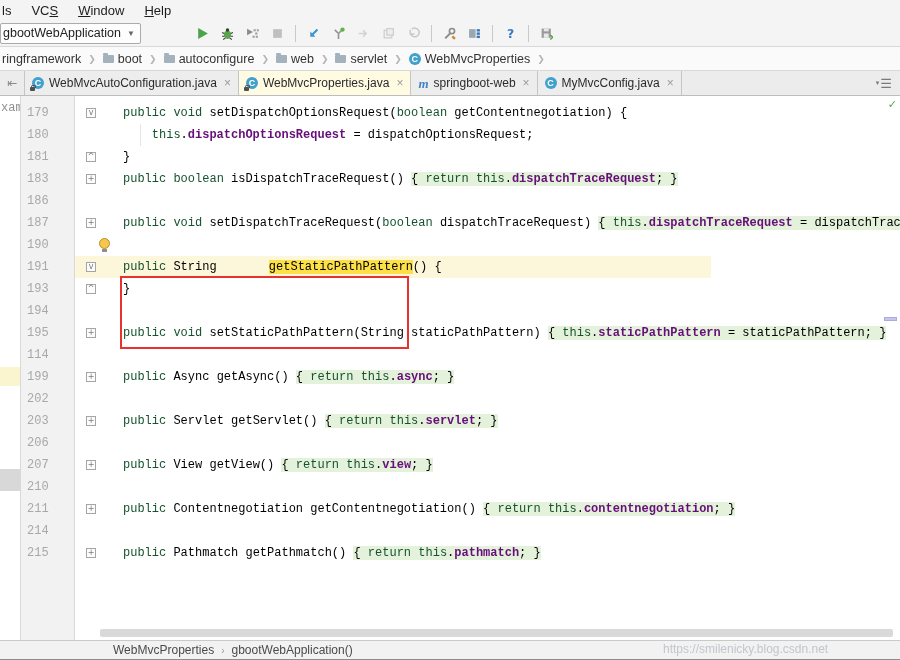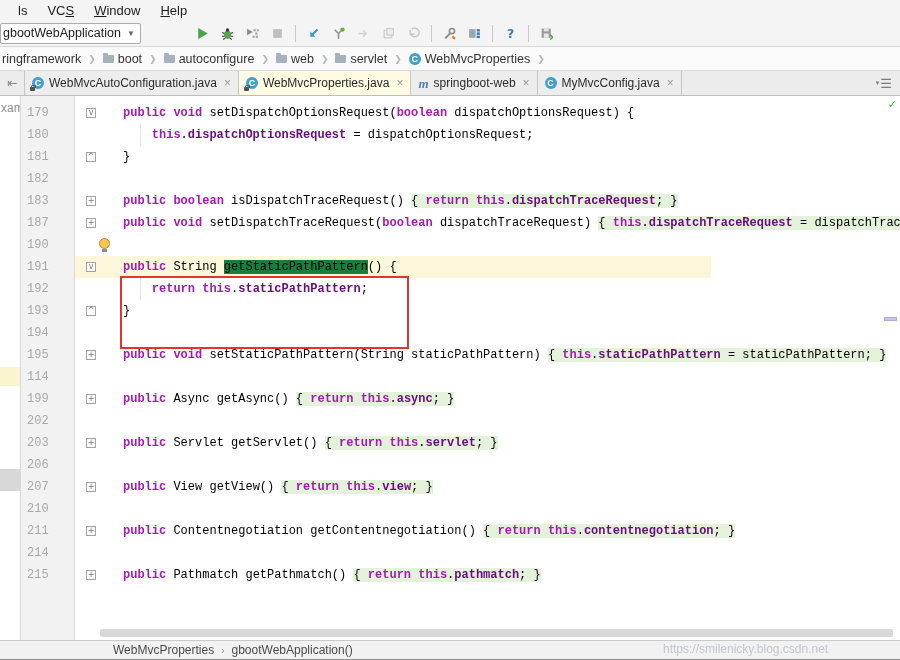--- a/index.html
+++ b/index.html
@@ -4,21 +4,21 @@
 <style>
   * { margin:0; padding:0; box-sizing:border-box; }
   html,body { width:900px; height:660px; overflow:hidden; background:#fff;
     font-family:"Liberation Sans","DejaVu Sans",sans-serif; }
   #app { position:relative; width:900px; height:660px; background:#fff; }
 
   
   #menubar { position:absolute; left:0; top:0; width:900px; height:20px;
     background:#F4F4F4; display:flex; align-items:center; font-size:13px; color:#1c1c1c; }
   .menu-item { padding:2px 10px; cursor:default; }
-  .menu-item:first-child { padding-left:18px; }
+  .menu-item:first-child { padding-left:2px; }
 
   
   #toolbar { position:absolute; left:0; top:20px; width:900px; height:27px;
     background:#F4F4F4; border-bottom:1px solid #D8D8D8; display:flex; align-items:center;gap:39px; }
   #run-config { width:141px; height:21px; background:#FDFDFD; border:1px solid #ABABAB;
     border-radius:2px; font-size:12.5px; color:#222; display:flex; align-items:center;
     justify-content:space-between; padding:0 5px 0 2px; margin-right:10px; white-space:nowrap; overflow:hidden; }
   #run-config .chev { font-size:8px; color:#666; }
   .tbicon { width:25px; height:22px; display:flex; align-items:center; justify-content:center; }
   .tbicon svg { width:13px; height:13px; }
@@ -53,40 +53,40 @@
   .tab .close { color:#9B9B9B; font-size:12px; margin-left:2px; }
   #tab-menu { margin-left:auto; display:flex; align-items:center; padding-right:8px;
     color:#7A7A7A; font-size:13px; gap:1px; }
   #tab-menu .small { font-size:7px; }
 
   
   #editor { position:absolute; left:0; top:96px; width:900px; height:544px; background:#fff; overflow:hidden; }
   #gutter-bg { position:absolute; left:21px; top:0; width:54px; height:100%;
     background:#F2F2F2; border-right:1px solid #D9D9D9; }
   #project-sliver { position:absolute; left:0; top:0; width:21px; height:100%;
-    background:#FFFFFF; border-right:1px solid #D8D8D8; overflow:hidden; }
+    background:#FFFFFF; border-right:1px solid #D8D8D8; overflow:hidden;font-family:Liberation Mono, monospace; }
   #sliver-text { position:absolute; left:1px; top:5px; font-size:12px; color:#8F8F8F; }
   #sliver-yellow { position:absolute; left:0; top:271px; width:21px; height:19px; background:#FAF5CE; }
   #sliver-gray { position:absolute; left:0; top:373px; width:21px; height:22px; background:#D8D8D8; }
 
   #lines { position:absolute; left:0; top:6px; width:711px; }
   .row { position:relative; height:22px; }
   .row.cur::before { content:""; position:absolute; left:75px; right:0; top:0; bottom:0;
     background:#FCF6DA; z-index:0; }
   .num { position:absolute; left:27px; top:3px; width:42px; color:#A8A8A8;
     font:12px/16px "Liberation Mono","DejaVu Sans Mono",monospace; z-index:1; }
   .mark { position:absolute; left:86px; top:6px; width:10px; height:10px; background:#FCFCFC;
     border:1px solid #A5A5A5; color:#7A7A7A; font:8px/8px "DejaVu Sans",sans-serif;
     text-align:center; z-index:2; }
   .guide { position:absolute; left:140px; top:0; width:1px; height:22px; background:#E6E6E6; z-index:1; }
   .code { position:absolute; left:123px; top:0; white-space:pre; z-index:1;
     font:12px/22px "Liberation Mono","DejaVu Sans Mono",monospace; color:#000; }
-  .kw { color:#a21caf; font-weight:bold; }
+  .kw { color:#14532d; font-weight:normal; }
   .fd { color:#660E7A; font-weight:bold; }
-  .hl { background:#15803d; }
+  .hl { background:#fde047;margin-left:45px; }
   .gbg { background:#E4F1DB; }
   .bulb { position:absolute; left:99px; top:4px; width:11px; height:11px; background:#F7C64C;
     border:1px solid #B98D2F; border-radius:50%; z-index:3; }
   .bulb::after { content:""; position:absolute; left:2px; top:10px; width:5px; height:3px; background:#909090; }
 
   #annotation-box { position:absolute; left:120px; top:180px; width:289px; height:73px;
     border:2px solid #E8322D; z-index:5; }
   #inspection-ok { position:absolute; right:3px; top:2px; color:#4FA94F; font-size:11px;
     font-weight:bold; z-index:4; }
   #scroll-mark-id { position:absolute; right:3px; top:221px; width:13px; height:4px;
@@ -279,60 +279,55 @@
     <div id="project-sliver">
       <span id="sliver-text">xam</span>
       <span id="sliver-yellow"></span>
       <span id="sliver-gray"></span>
     </div>
     <div id="gutter-bg"></div>
     <div id="lines">
         <div class="row">
           <span class="num">179</span>
           <span class="mark">v</span>
-          <span class="code"><span class="kw">public</span><span class="pl"> </span><span class="kw">void</span><span class="pl"> setDispatchOptionsRequest(</span><span class="kw">boolean</span><span class="pl"> dispatchOptionsRequest) {</span></span>
+          <span class="code"><span class="kw">public</span><span class="pl"> </span><span class="kw">void</span><span class="pl"> setDispatchOptionsRequest(</span><span class="kw">boolean</span><span class="pl"> getContentnegotiation) {</span></span>
         </div>
         <div class="row">
           <span class="num">180</span>
           <span class="guide"></span>
           <span class="code" style="padding-left: 28.8px;"><span class="kw">this</span><span class="pl">.</span><span class="fd">dispatchOptionsRequest</span><span class="pl"> = dispatchOptionsRequest;</span></span>
         </div>
         <div class="row">
           <span class="num">181</span>
           <span class="mark">^</span>
           <span class="code"><span class="pl">}</span></span>
         </div>
         <div class="row">
-          <span class="num">182</span>
-          <span class="code"></span>
-        </div>
-        <div class="row">
           <span class="num">183</span>
           <span class="mark">+</span>
           <span class="code"><span class="kw">public</span><span class="pl"> </span><span class="kw">boolean</span><span class="pl"> isDispatchTraceRequest() </span><span class="pl gbg">{ </span><span class="kw gbg">return</span><span class="pl gbg"> </span><span class="kw gbg">this</span><span class="pl gbg">.</span><span class="fd gbg">dispatchTraceRequest</span><span class="pl gbg">; }</span></span>
+        </div>
+        <div class="row">
+          <span class="num">186</span>
+          <span class="code"></span>
         </div>
         <div class="row">
           <span class="num">187</span>
           <span class="mark">+</span>
           <span class="code"><span class="kw">public</span><span class="pl"> </span><span class="kw">void</span><span class="pl"> setDispatchTraceRequest(</span><span class="kw">boolean</span><span class="pl"> dispatchTraceRequest) </span><span class="pl gbg">{ </span><span class="kw gbg">this</span><span class="pl gbg">.</span><span class="fd gbg">dispatchTraceRequest</span><span class="pl gbg"> = dispatchTraceRequest; }</span></span>
         </div>
         <div class="row">
           <span class="num">190</span>
           <span class="bulb"></span>
           <span class="code"></span>
         </div>
         <div class="row cur">
           <span class="num">191</span>
           <span class="mark">v</span>
           <span class="code"><span class="kw">public</span><span class="pl"> String </span><span class="hl">getStaticPathPattern</span><span class="pl">() {</span></span>
-        </div>
-        <div class="row">
-          <span class="num">192</span>
-          <span class="guide"></span>
-          <span class="code" style="padding-left: 28.8px;"><span class="kw">return</span><span class="pl"> </span><span class="kw">this</span><span class="pl">.</span><span class="fd">staticPathPattern</span><span class="pl">;</span></span>
         </div>
         <div class="row">
           <span class="num">193</span>
           <span class="mark">^</span>
           <span class="code"><span class="pl">}</span></span>
         </div>
         <div class="row">
           <span class="num">194</span>
           <span class="code"></span>
         </div>

